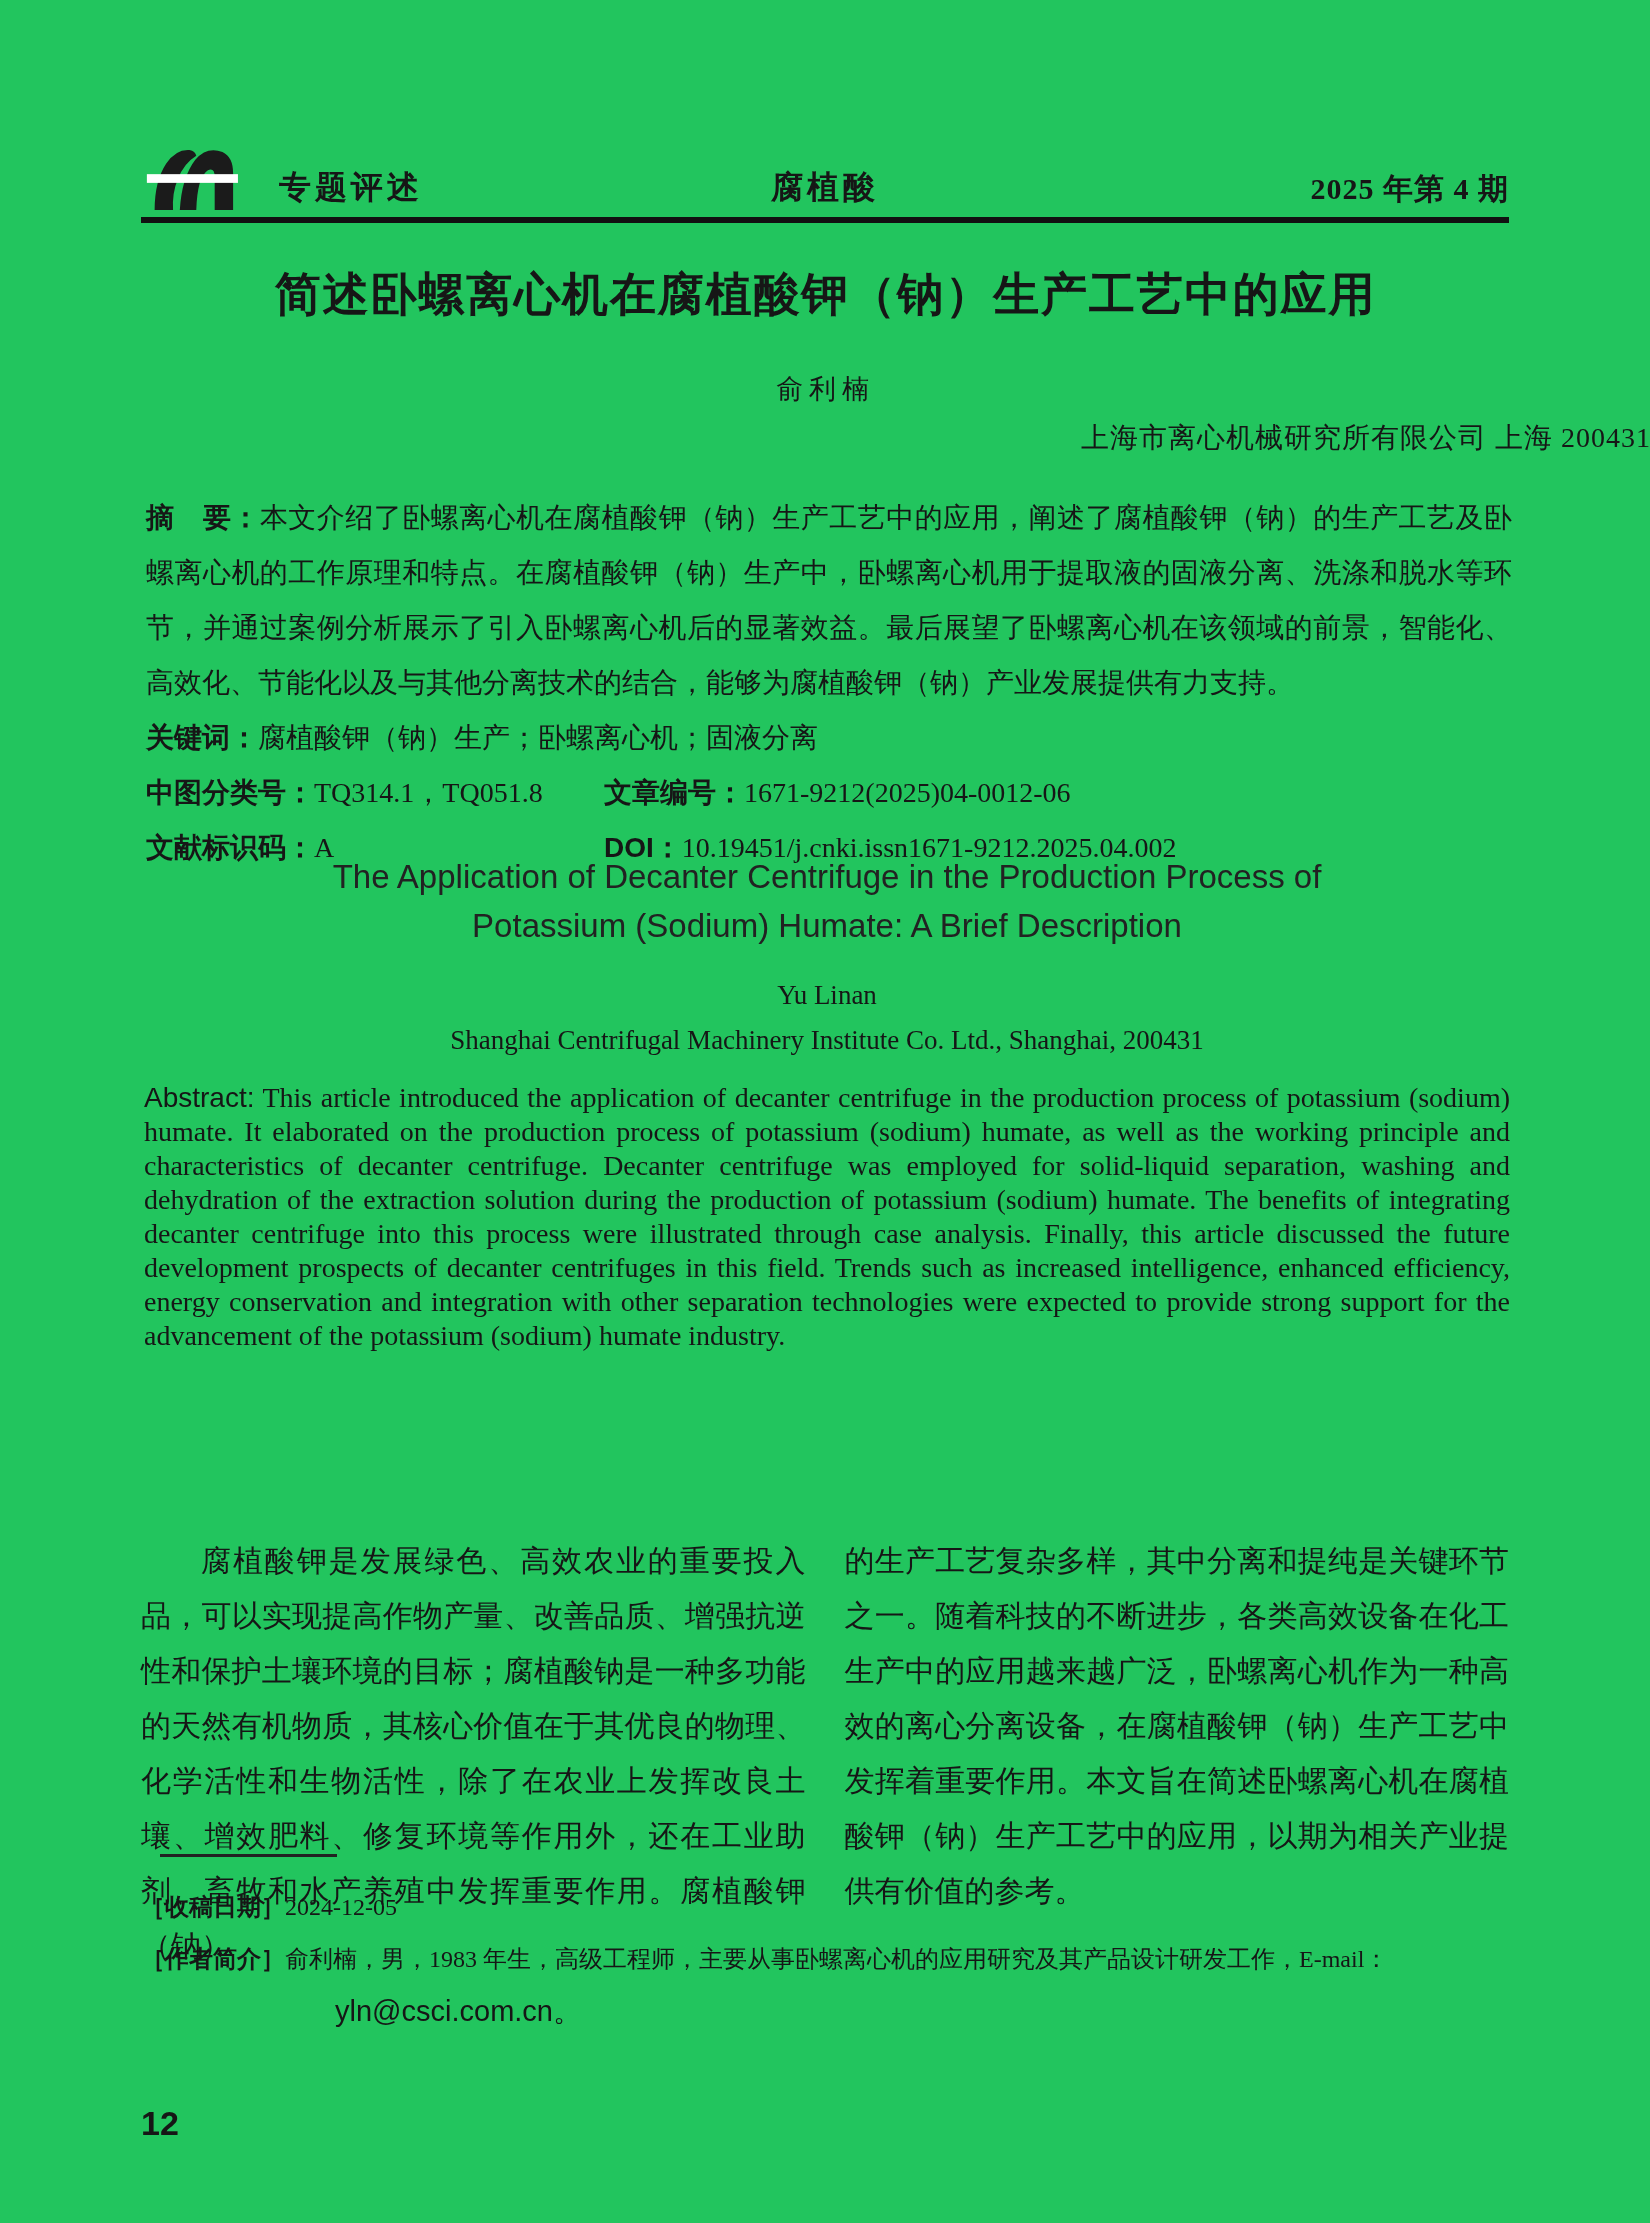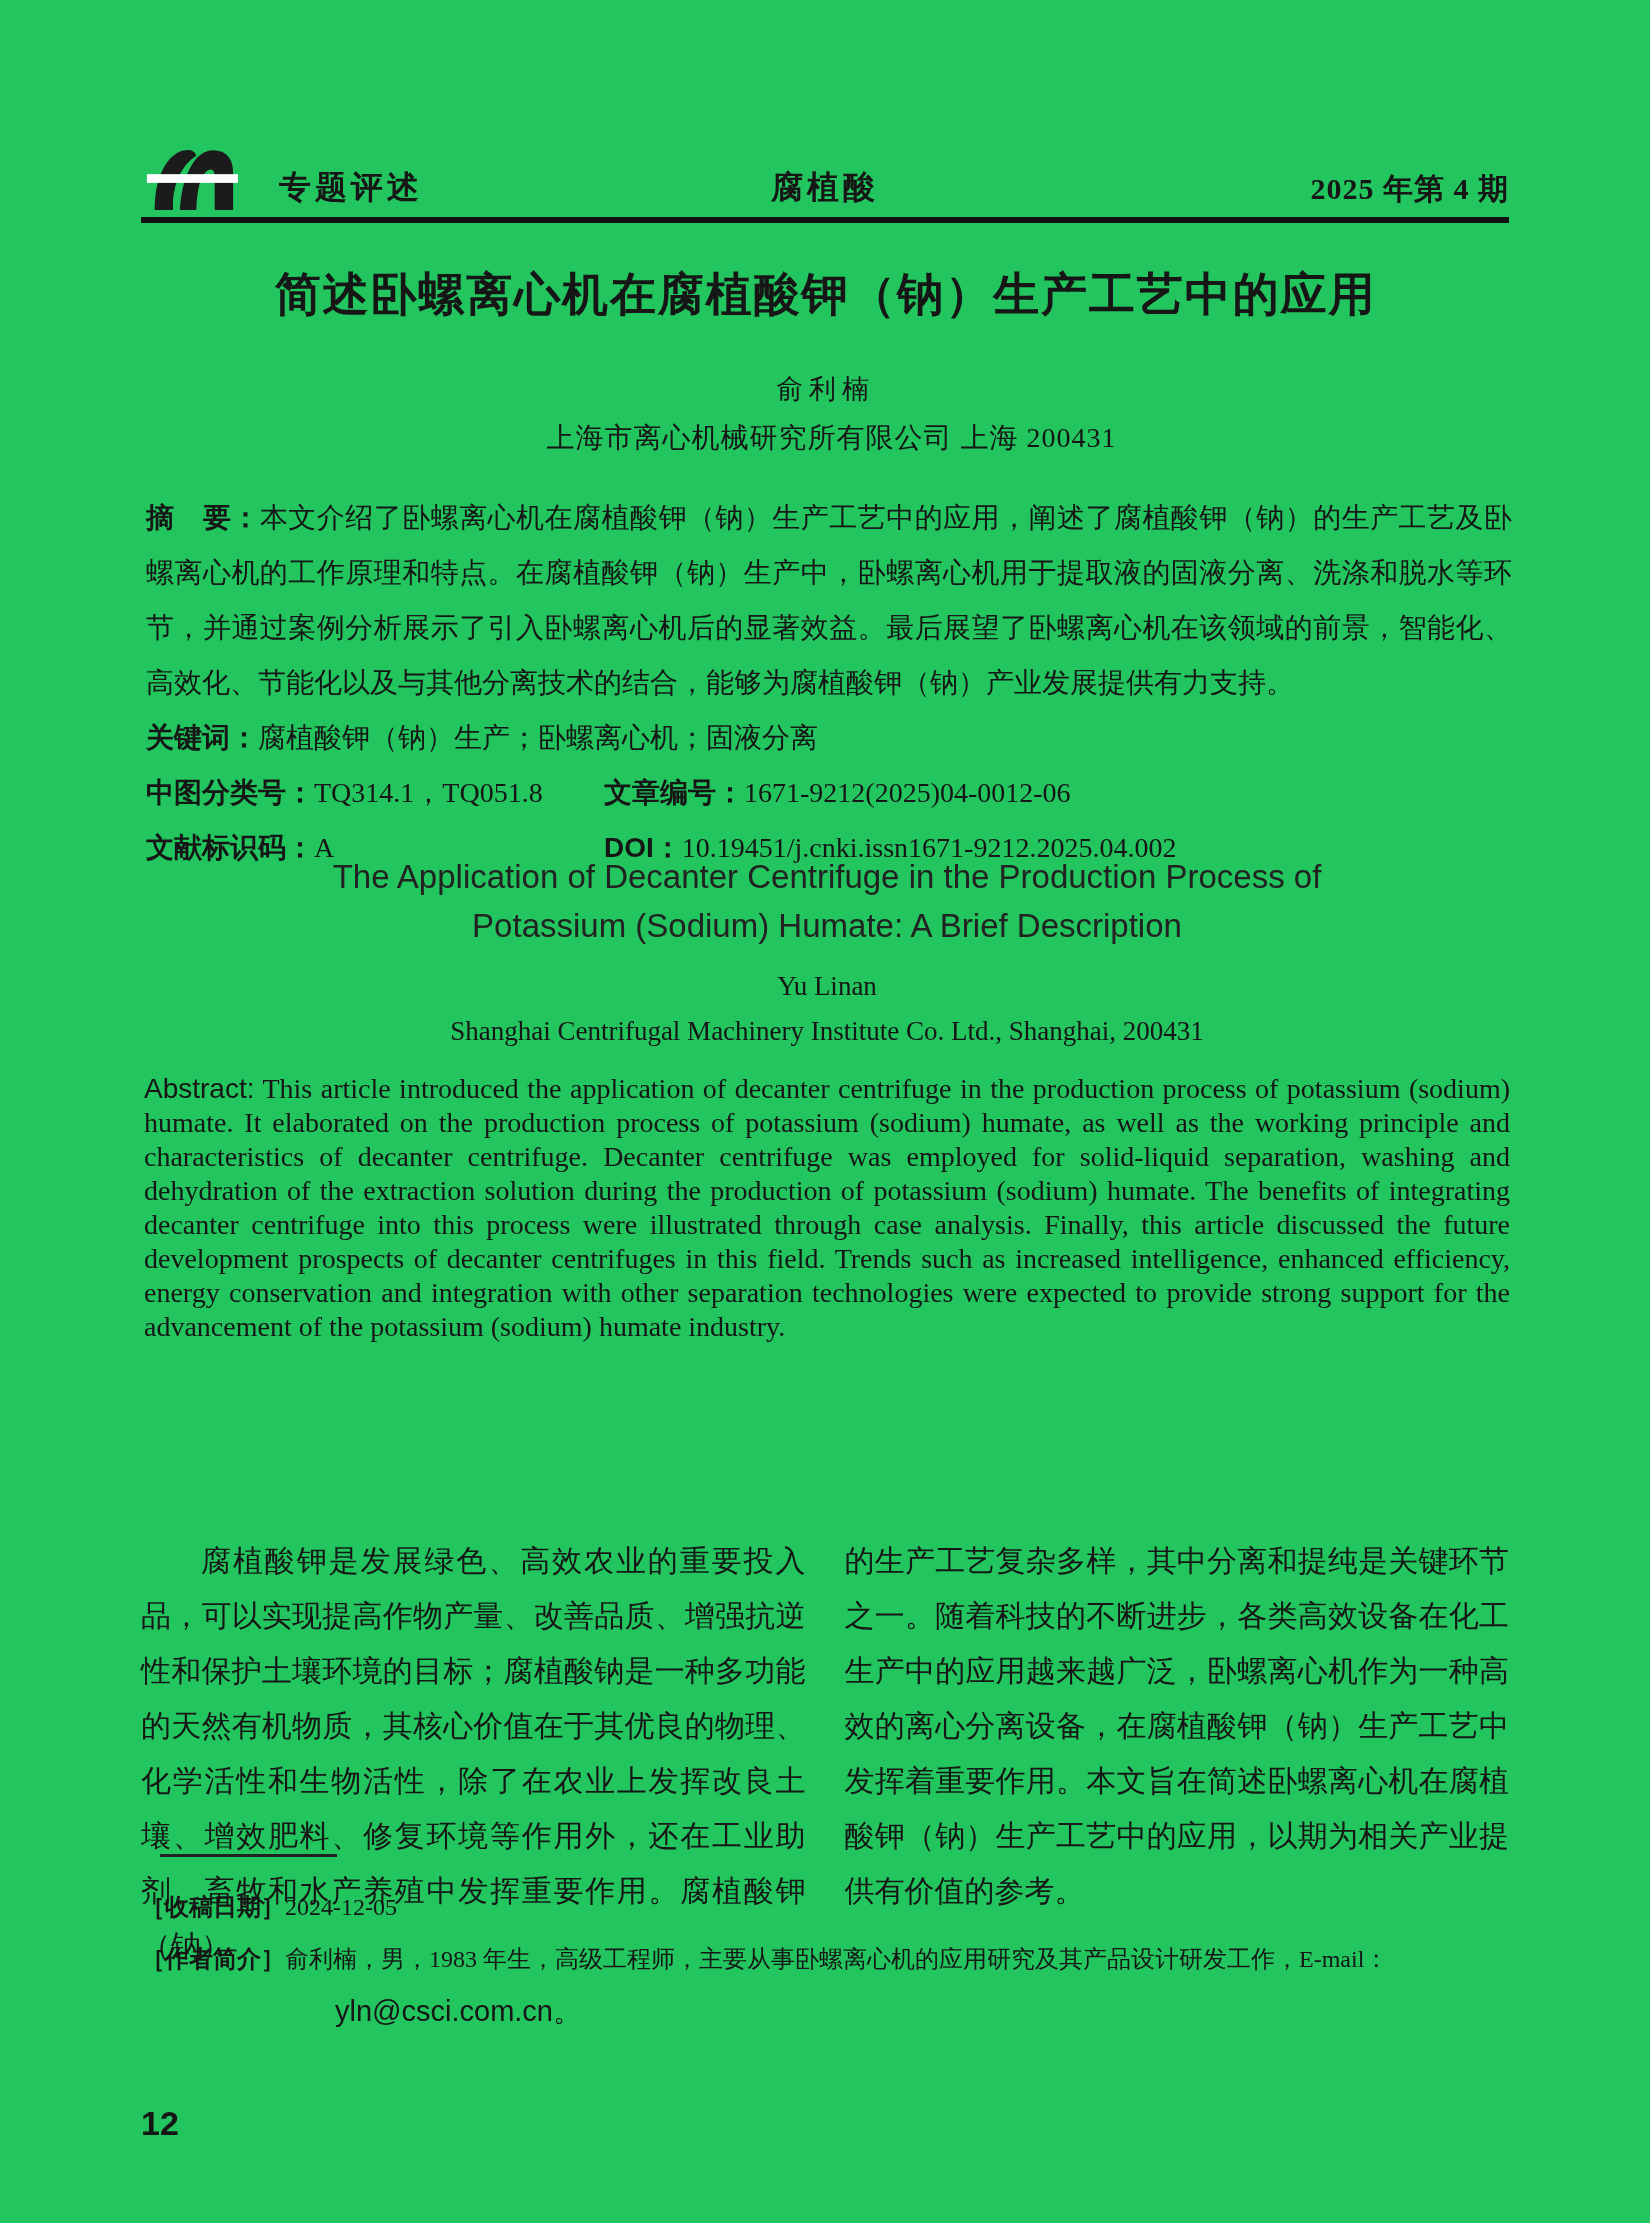--- a/index.html
+++ b/index.html
@@ -37,21 +37,21 @@
   
   .title-zh{
     position:absolute;top:264px;left:0;right:0;text-align:center;
     font-size:46px;font-weight:bold;letter-spacing:1.9px;
   }
   .author-zh{
     position:absolute;top:371px;left:0;right:0;text-align:center;
     font-size:27px;letter-spacing:5.8px;
   }
   .affil-zh{
-    position:absolute;top:419px;left:12px;right:0;text-align:center;
+    position:absolute;top:419px;left:12px;right:0;text-align:right;
     font-size:28px;letter-spacing:1px;font-family:Liberation Serif, serif;
   }
   
   .meta-zh{
     position:absolute;top:490px;left:146px;width:1366px;
     font-size:28px;line-height:55px;
   }
   .meta-zh .lbl{
     font-family:"Liberation Sans","DejaVu Sans",sans-serif;
     font-weight:bold;
@@ -61,21 +61,21 @@
   .class-row{ display:flex; }
   .class-row .cell-l{ width:458px; flex:0 0 auto; }
   .mono-val{ font-family:"Liberation Serif","DejaVu Serif",serif; }
   
   .en-block{ position:absolute; top:852px; left:144px; width:1366px; }
   .title-en{
     text-align:center;
     font-family:"Liberation Sans","DejaVu Sans",sans-serif;
     font-size:33px;line-height:49px;color:#222;
   }
-  .author-en{ text-align:center;font-size:27px;margin-top:21px; }
+  .author-en{ text-align:center;font-size:27px;margin-top:30px; }
   .affil-en{ text-align:center;font-size:27px;margin-top:13.6px; }
   .abstract-en{
     margin-top:25px;font-size:28px;line-height:34px;text-align:justify;
   }
   .abstract-en .lbl-en, .kw-en .lbl-en{
     font-family:"Liberation Sans","DejaVu Sans",sans-serif;
     font-size:28px;
   }
   .kw-en{ font-size:28px;line-height:58px;text-align:left; }
   

